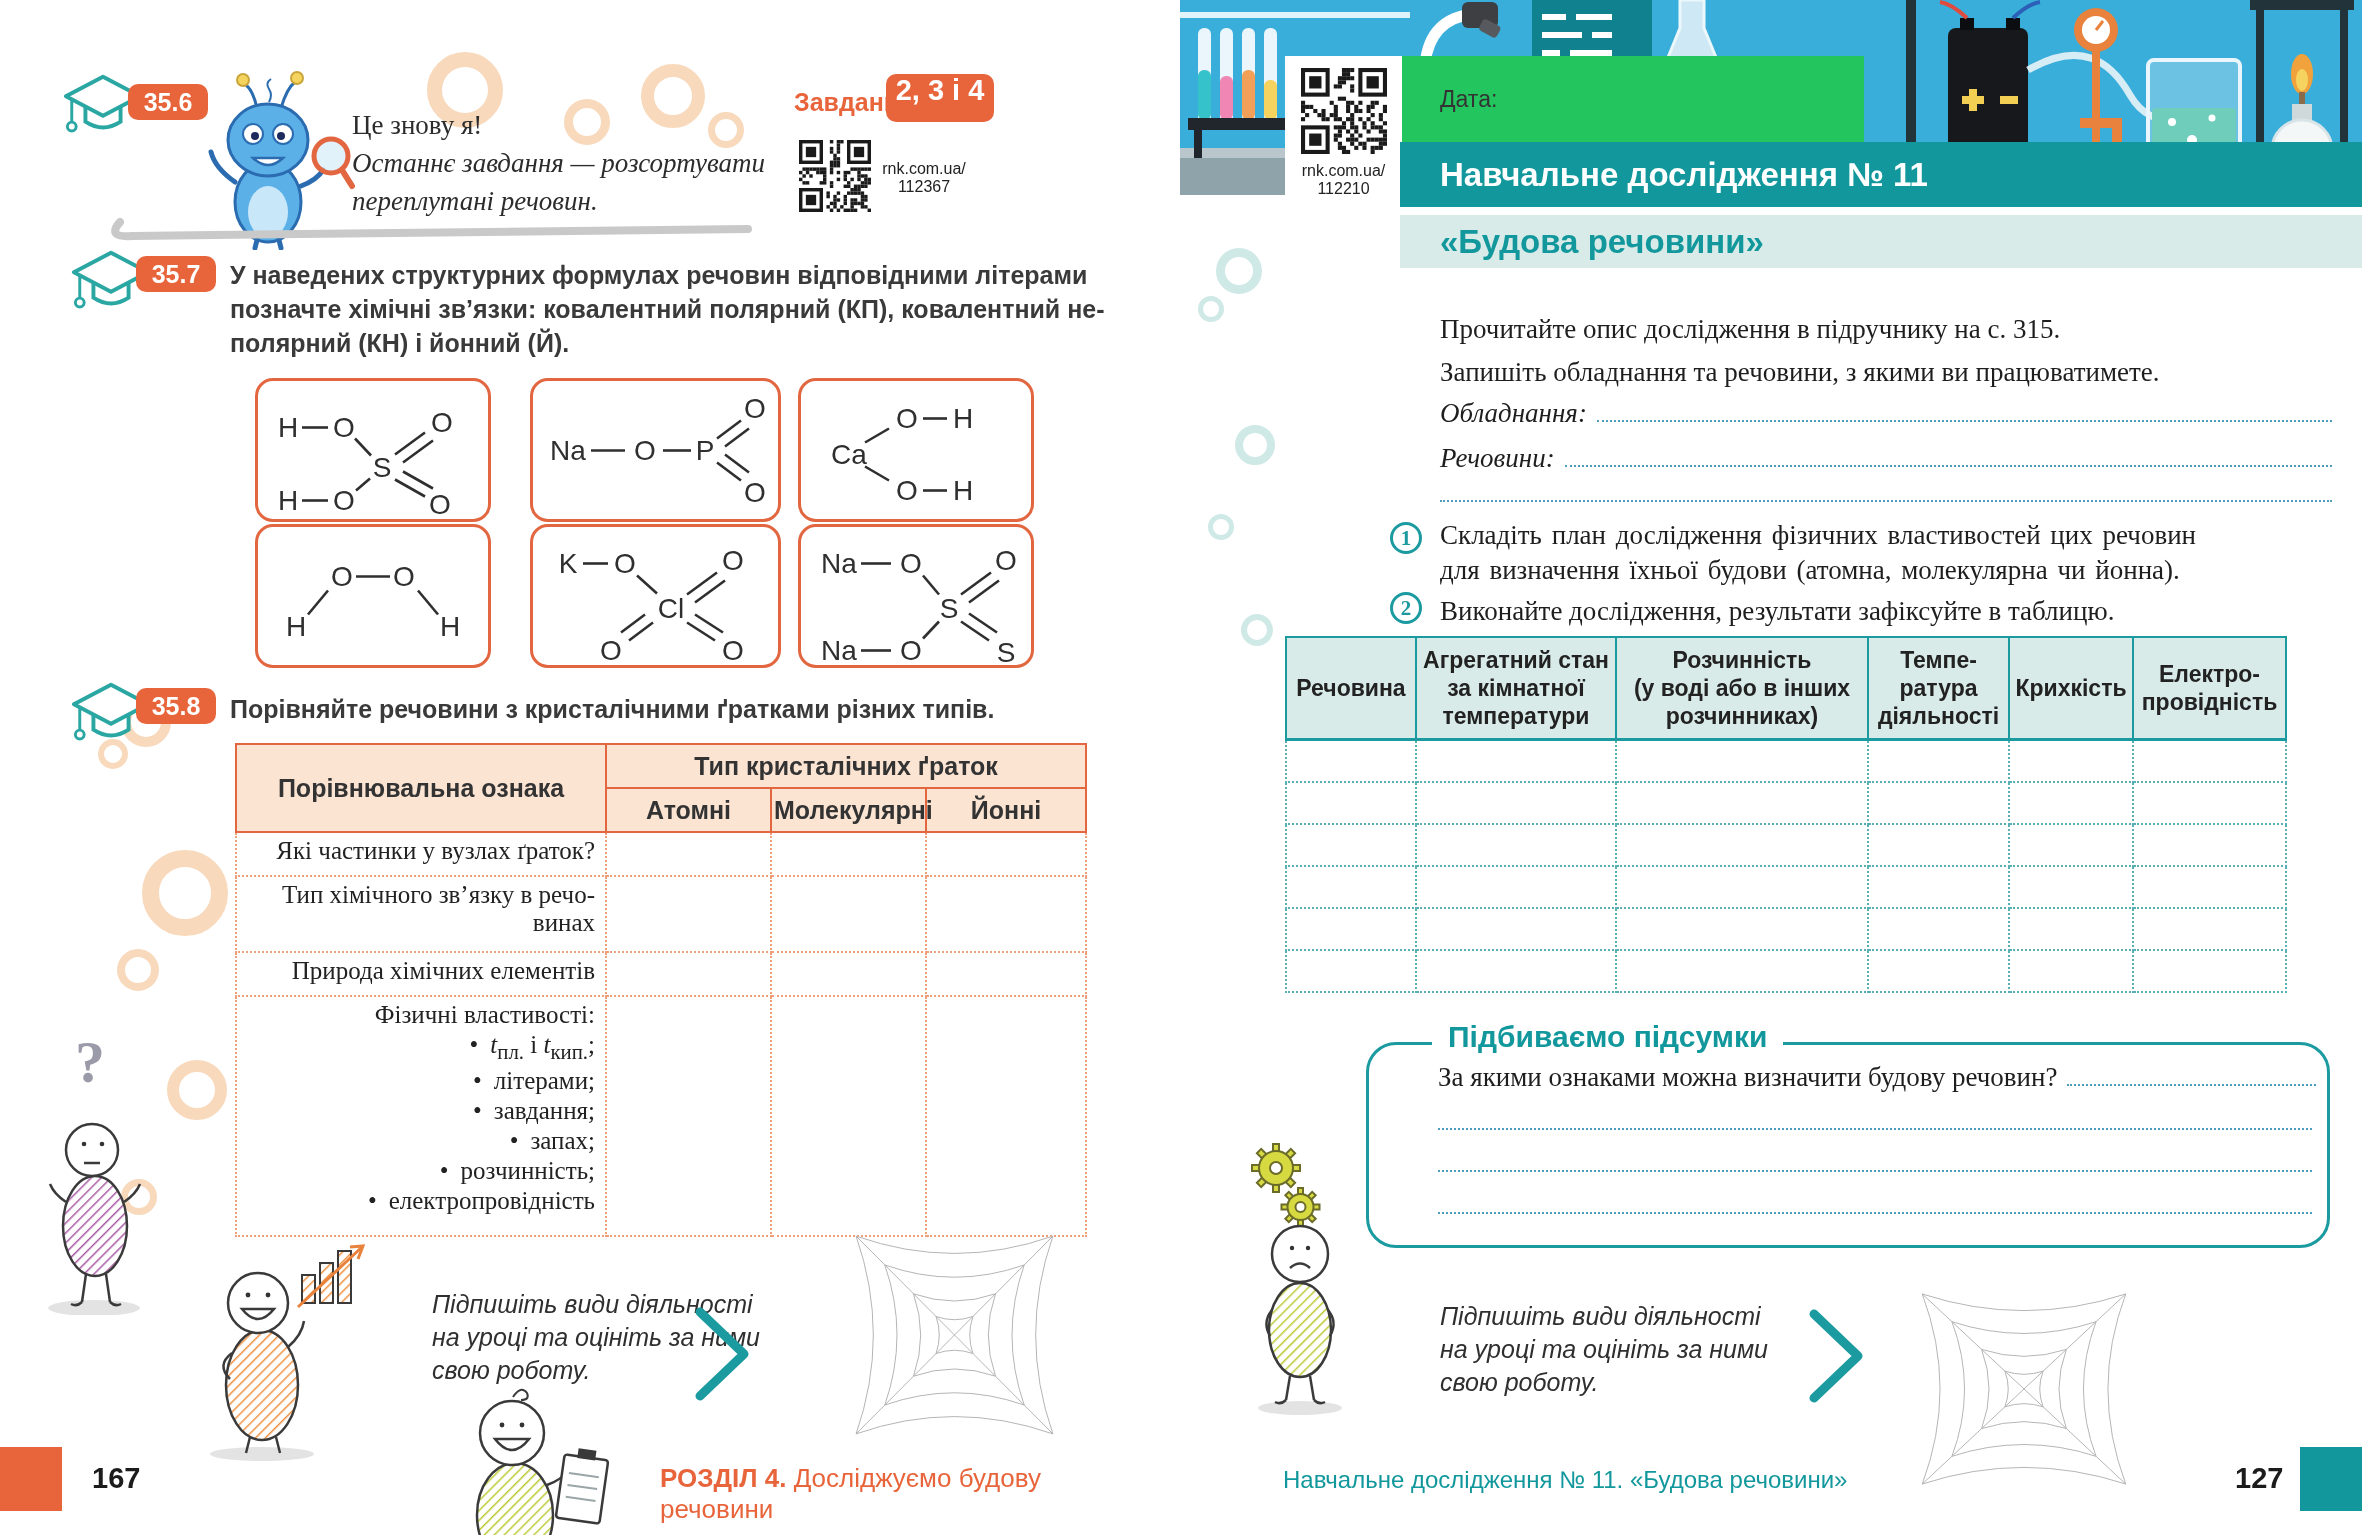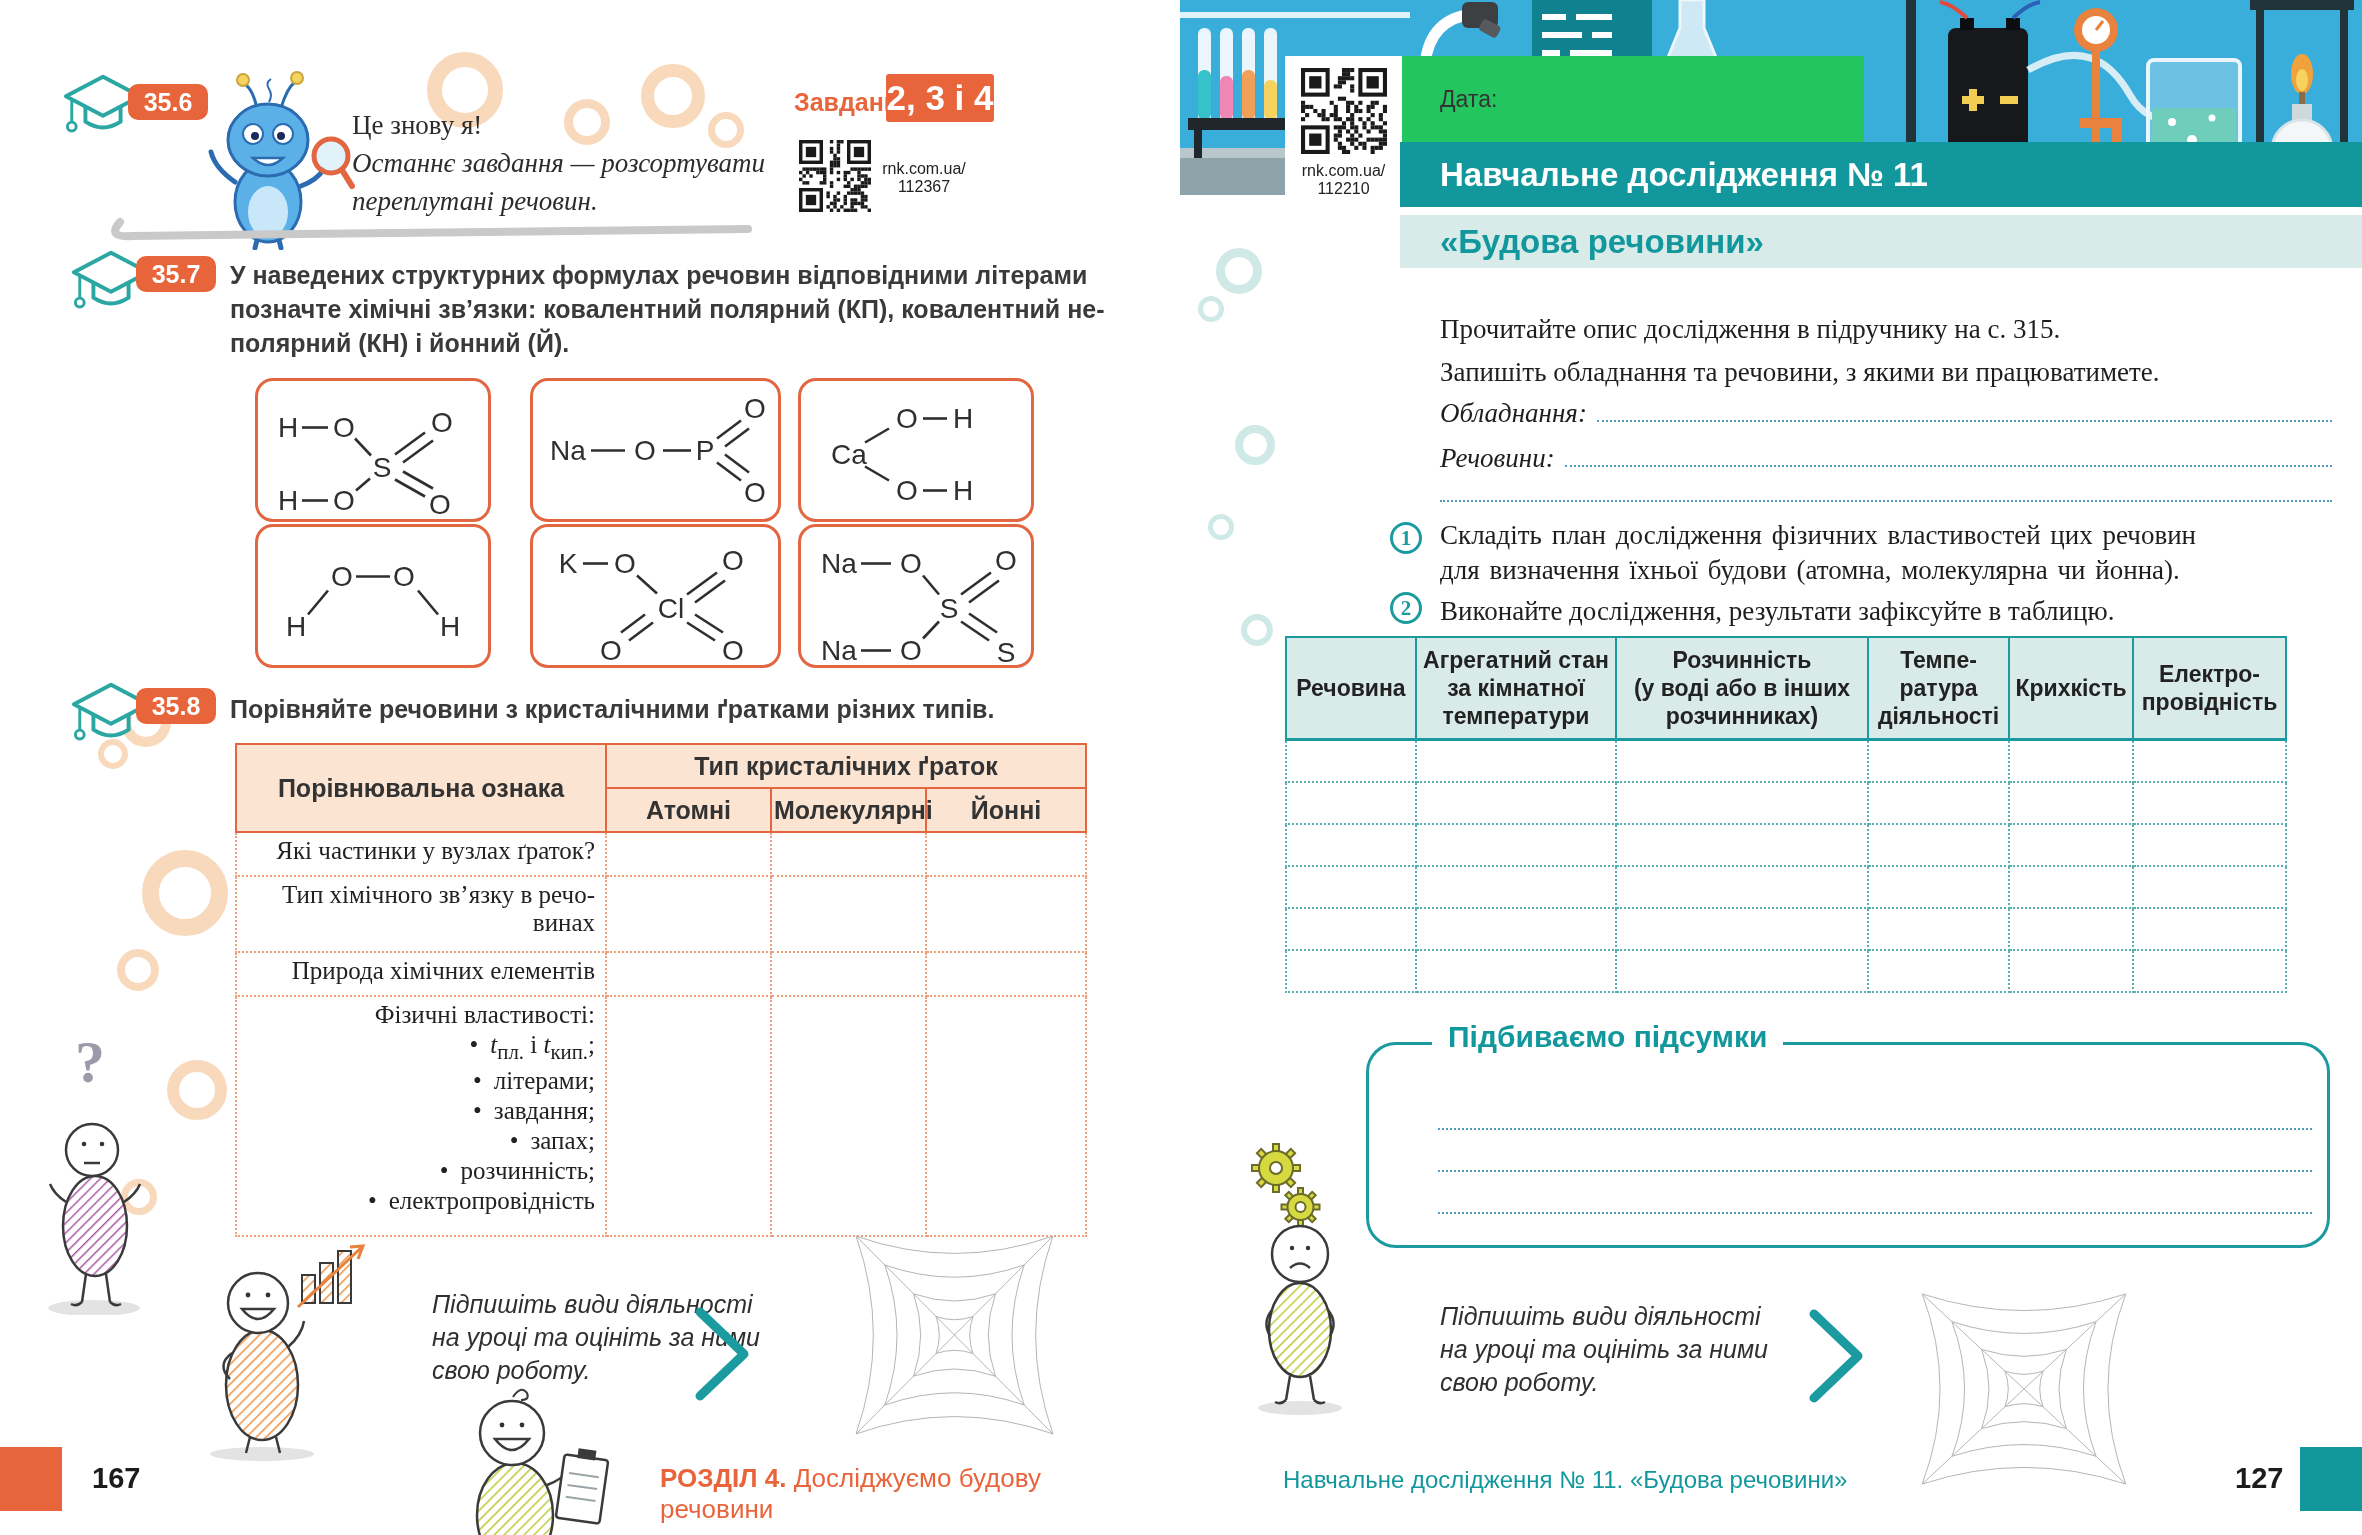--- a/index.html
+++ b/index.html
@@ -7,22 +7,22 @@
          font-family:"Liberation Sans",sans-serif;color:#2c2c2c}
   .abs{position:absolute}
   .serif{font-family:"Liberation Serif",serif}
   .pre{white-space:pre-line}
   .it{font-style:italic}
   .b{font-weight:bold}
 
   
   .task-badge{background:var(--accent_orange,#e8653c);color:#fff;font-weight:bold;font-size:25px;
     border-radius:10px;display:flex;align-items:center;justify-content:center}
-  .tasks-chip{background:var(--accent_orange,#e8653c);color:#fff;font-weight:bold;font-size:35px;
-    border-radius:3px;display:flex;align-items:center;justify-content:center}
+  .tasks-chip{background:var(--accent_orange,#e8653c);color:#fff;font-weight:bold;font-size:29px;
+    border-radius:10px;display:flex;justify-content:center}
   .cap{width:82px;height:74px}
 
   
   .instr{font-size:25px;line-height:34px;font-weight:bold;color:#3a3a3a}
 
   
   .fcard{border:3px solid var(--orange_border,#e2663f);border-radius:18px;background:#fff}
 
   
   .tbl-l{border-collapse:collapse;table-layout:fixed;width:850px}
@@ -834,20 +834,24 @@
             <td></td>
             <td></td>
             <td></td>
           </tr>
         </tbody>
     </table>
   </div>
 
   <div class="abs summary-box" style="left:1366px;top:1042px;width:958px;height:200px"></div>
   <div class="abs summary-head" style="left:1432px;top:1020px">Підбиваємо підсумки</div>
+  <div class="abs lrow" style="left:1438px;top:1062px;width:878px">
+    <span class="rtext">За якими ознаками можна визначити будову речовин?</span>
+    <div class="wline"></div>
+  </div>
   <div class="abs wline" style="left:1438px;top:1106px;width:874px;height:22px"></div>
   <div class="abs wline" style="left:1438px;top:1148px;width:874px;height:22px"></div>
   <div class="abs wline" style="left:1438px;top:1190px;width:874px;height:22px"></div>
 
   <svg class="abs" style="left:1246px;top:1140px;width:88px;height:102px" viewBox="0 0 88 102">
     <g stroke="#6b6b2a" stroke-width="2" fill="#d6d93f">
       <rect x="27" y="4" width="6" height="48"></rect>
         <rect x="27" y="4" width="6" height="48" transform="rotate(45 30 28)"></rect>
       <rect x="27" y="4" width="6" height="48" transform="rotate(90 30 28)"></rect>
         <rect x="27" y="4" width="6" height="48" transform="rotate(135 30 28)"></rect>

